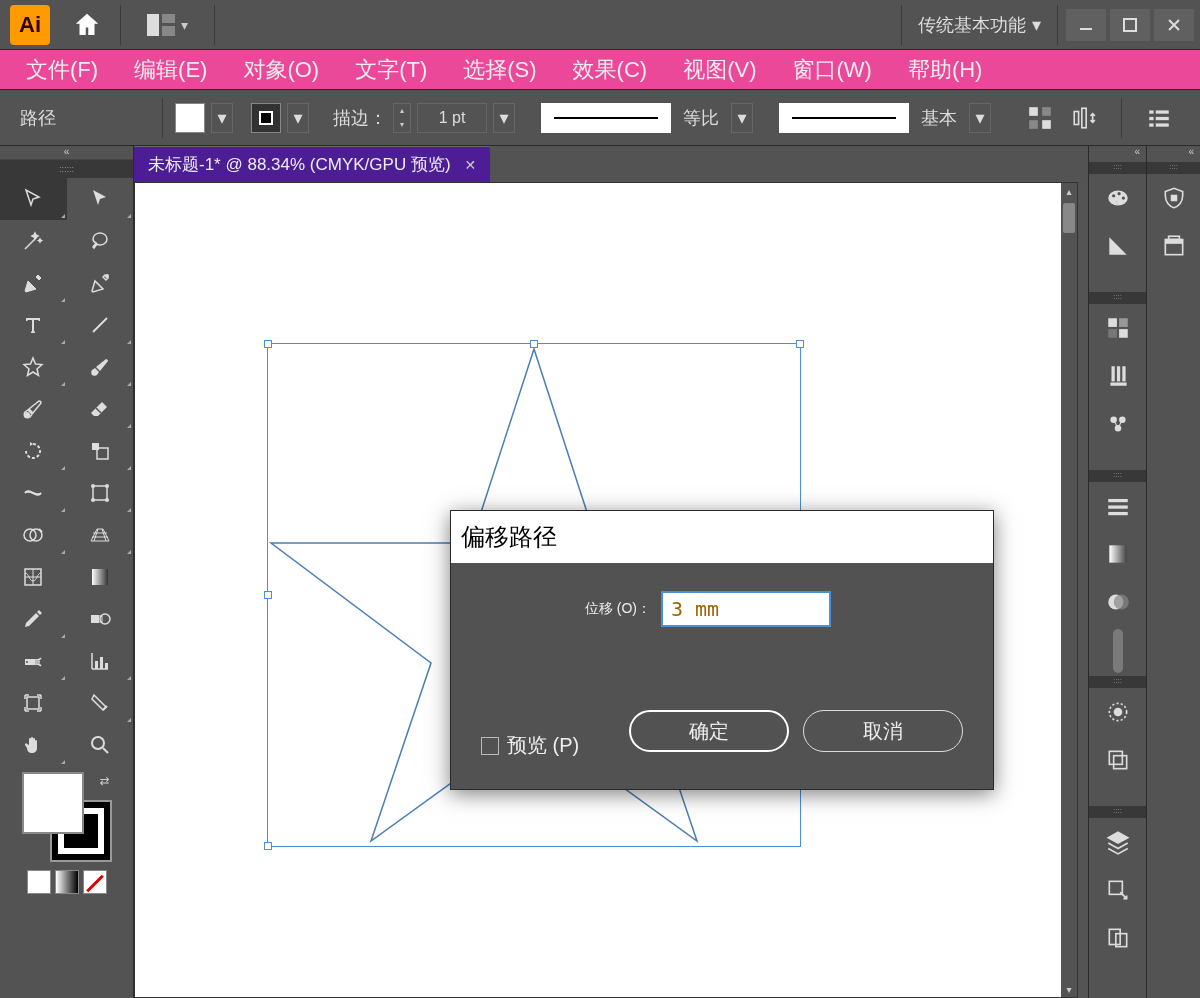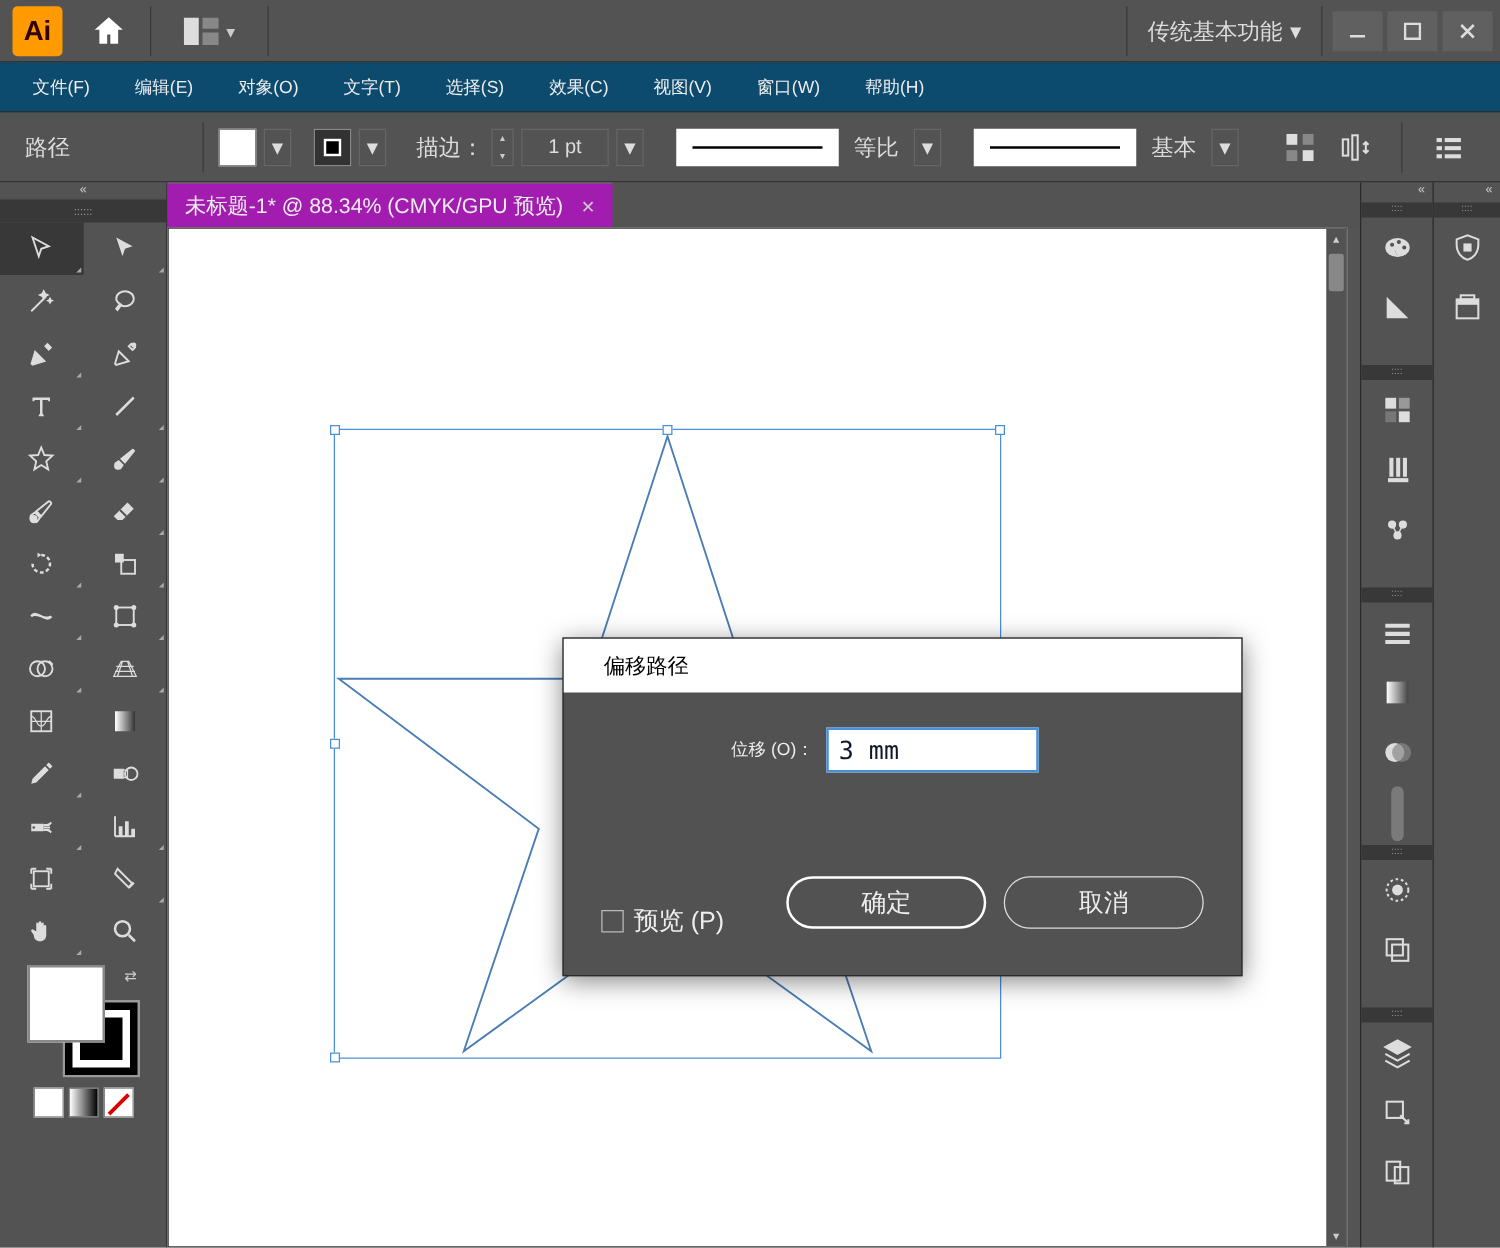--- a/index.html
+++ b/index.html
@@ -10,21 +10,21 @@
   .ai-logo { width: 40px; height: 40px; background: #ff9a00; color: #330000; font-weight: bold; font-size: 22px; display: flex; align-items: center; justify-content: center; margin: 0 10px; border-radius: 4px; }
   .home-icon { width: 30px; height: 30px; margin: 0 12px; }
   .view-switch { margin: 0 20px; display: flex; align-items: center; }
   .sep-v { width: 1px; height: 40px; background: #3a3a3a; margin: 0 6px; }
   .workspace-sel { margin-left: auto; color: #ddd; font-size: 18px; padding: 4px 10px; display: flex; align-items: center; gap: 6px; }
   .search-box { width: 220px; height: 34px; background: #424242; border: 1px solid #666; border-radius: 18px; margin: 0 12px; display: flex; align-items: center; padding: 0 10px; color: #999; font-size: 15px; gap: 6px; font-family: monospace; }
   .winbtns { display: flex; gap: 0; margin-right: 4px; }
   .winbtn { width: 40px; height: 32px; display: flex; align-items: center; justify-content: center; color: #ddd; background: #606060; margin: 0 2px; }
   
   
-  .menubar { height: 40px; background: #0c4a6e; display: flex; align-items: center; padding: 0 10px; gap: 4px; border-bottom: 1px solid #2a2a2a; font-size: 14px; }
+  .menubar { height: 40px; background: #ec4899; display: flex; align-items: center; padding: 0 10px; gap: 4px; border-bottom: 1px solid #2a2a2a; font-size: 22px; }
   .menuitem { padding: 4px 16px; color: #eee; cursor: pointer; }
   
   
   .controlbar { height: 56px; background: #535353; display: flex; align-items: center; border-bottom: 1px solid #2a2a2a; padding: 0 10px; font-size: 18px; color: #ddd; gap: 6px; }
   .path-label { padding: 0 10px; width: 140px; }
   .swatch { width: 30px; height: 30px; border: 1px solid #888; }
   .swatch.white { background: #fff; }
   .swatch.nofill { background: #323232; display:flex; align-items:center; justify-content:center; }
   .dd-arrow { width: 22px; height: 30px; background: #535353; border: 1px solid #666; display: flex; align-items: center; justify-content: center; }
   .stroke-input { width: 70px; height: 30px; background: #535353; border: 1px solid #666; color: #ddd; text-align: center; font-size: 16px; }
@@ -58,21 +58,21 @@
   .draw-modes { display:flex; gap:4px; padding: 4px 10px; margin-top:4px; justify-content:center; }
   .dm { width:24px; height:24px; border:1px solid #888; }
   .dm.solid { background:#fff; }
   .dm.grad { background: linear-gradient(90deg,#fff,#000); }
   .dm.none { background:#fff; position:relative; }
   .dm.none::after { content:''; position:absolute; left:0; right:0; top:50%; height:3px; background:#d00; transform: rotate(-45deg); }
   
   
   .canvas-wrap { flex: 1; background: #545454; display: flex; flex-direction: column; }
   .doc-tab { height: 36px; background: #535353; display: flex; align-items: center; }
-  .tab { background: #a21caf; padding: 6px 14px; font-size: 17px; color: #eee; display: flex; align-items: center; gap: 14px; border-top: 1px solid #666; }
+  .tab { background: #4c1d95; padding: 6px 14px; font-size: 17px; color: #eee; display: flex; align-items: center; gap: 14px; border-top: 1px solid #666; }
   .tab-close { color: #ccc; font-size: 14px; }
   .canvas { flex: 1; background: #fff; margin: 0 10px 0 0; position: relative; border: 1px solid #333; overflow: hidden; }
   .scroll-v { position:absolute; right:0; top:0; bottom:0; width:16px; background:#535353; }
   .scroll-v .thumb { position:absolute; top:20px; width:12px; left:2px; height:30px; background:#888; border-radius:2px; }
   .scroll-v .arr { position:absolute; left:0; width:16px; height:16px; display:flex; align-items:center; justify-content:center; color:#ccc; font-size:10px; }
   
   
   .bbox { position:absolute; border:1px solid #4a90d9; left:132px; top:160px; width:534px; height:504px; }
   .bbox .handle { position:absolute; width:8px; height:8px; background:#fff; border:1px solid #4a90d9; }
   .bbox .h-tl { top:-4px; left:-4px; }
@@ -90,25 +90,25 @@
   .iconcol .handle { height: 12px; background:#383838; font-size:8px; text-align:center; color:#999; }
   .iconcol .pbtn { height: 48px; display:flex; align-items:center; justify-content:center; color:#ddd; }
   .iconcol .pbtn svg { width:26px; height:26px; }
   .iconcol .gap { height: 22px; }
   .iconcol .pbtn.scroll { height:50px; }
   .iconcol .scrollthumb { width:10px; height:44px; background:#7a7a7a; border-radius:5px; }
   .iconcol2 { width: 54px; }
   
   
   .dialog { position: absolute; left: 450px; top: 510px; width: 544px; background: #525252; border: 1px solid #2a2a2a; box-shadow: 0 4px 20px rgba(0,0,0,0.5); font-size: 20px; color: #eee; }
-  .dialog-title { background: #fff; color: #000; padding: 10px 32px; font-size: 17px; }
+  .dialog-title { background: #fff; color: #000; padding: 10px 10px; font-size: 24px; }
   .dialog-body { padding: 28px 30px 14px 30px; }
   .dlg-row { display: flex; align-items: center; margin-bottom: 22px; }
   .dlg-label { width: 180px; text-align: right; padding-right: 10px; font-size: 14px; }
-  .dlg-input { width: 170px; height: 36px; background: #fff; border: 2px solid #4a90d9; color: #0f172a; font-size: 20px; padding: 0 8px; font-family: monospace; }
+  .dlg-input { width: 170px; height: 36px; background: #fff; border: 2px solid #4a90d9; color: #a16207; font-size: 20px; padding: 0 8px; font-family: monospace; }
   .dlg-input.plain { border: 1px solid #888; background: #535353; color: #ddd; }
   .dlg-select { width: 170px; height: 36px; background: #535353; border: 1px solid #888; color: #ddd; font-size: 20px; padding: 0 8px; display:flex; align-items:center; justify-content:space-between; }
   .dlg-footer { display: flex; align-items: center; padding: 18px 30px 30px 30px; gap: 14px; }
   .dlg-check { display: flex; align-items: center; gap: 8px; font-size: 20px; margin-right: auto; margin-top: 29px; }
   .chk { width: 18px; height: 18px; border: 1.5px solid #bbb; }
   .dlg-btn { width: 160px; height: 42px; border: 1.5px solid #ddd; border-radius: 21px; background: transparent; color: #eee; font-size: 20px; display:flex; align-items:center; justify-content:center; cursor:pointer; }
   .dlg-btn.primary { border: 2.5px solid #fff; }
   
   svg { fill: currentColor; }
 </style>

